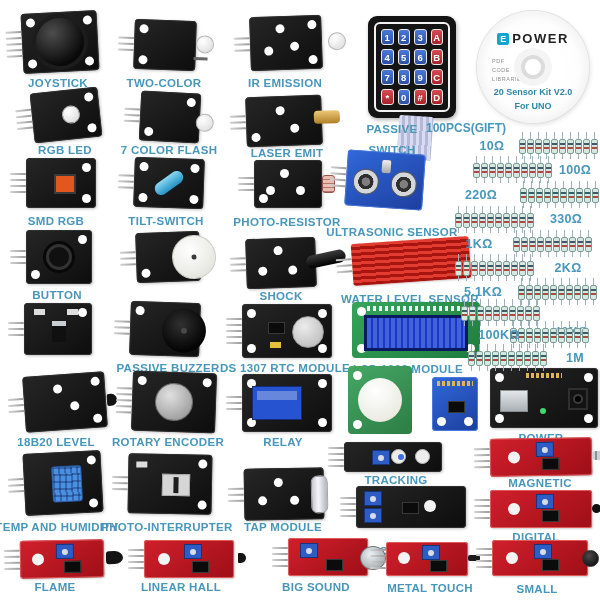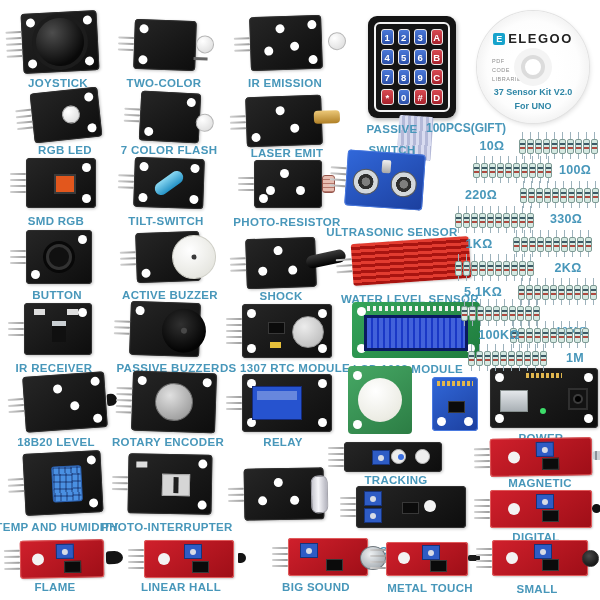--- a/index.html
+++ b/index.html
@@ -129,27 +129,27 @@
         <div class="key key-blue">0</div>
         <div class="key key-red">#</div>
         <div class="key key-red">D</div>
       </div>
   </div>
   <div class="ribbon"></div>
 
   <div class="cd">
     <div class="cd-brand">
       <span class="cd-logo">E</span>
-      <span class="cd-brand-text">ELEGOO</span>
+      <span class="cd-brand-text">POWER</span>
     </div>
     <div class="cd-side">PDF
 CODE
 LIBRARIES</div>
     <div class="cd-hole"></div>
-    <div class="cd-title">37 Sensor Kit V2.0</div>
+    <div class="cd-title">20 Sensor Kit V2.0</div>
     <div class="cd-sub">For UNO</div>
   </div>
   <div class="gift">100PCS(GIFT)</div>
 
 <div class="board b-black" style="left: 22px; top: 12px; width: 76px; height: 60px; transform: rotate(-3deg);">
       <div class="d d-hole h-tl"></div>
       <div class="d d-hole h-tr"></div>
       <div class="d d-hole h-bl"></div>
       <div class="d d-hole h-br"></div>
       <div class="d d-stick ctr"></div>
@@ -288,21 +288,20 @@
     <div class="mlabel" style="left: 57px; top: 285px;">BUTTON</div>
     <div class="board b-black" style="left: 136px; top: 232px; width: 64px; height: 50px; transform: rotate(-2deg);">
       <div class="d d-hole h-bl"></div>
       <div class="d d-buzzW" style="right: -16px; top: 4px;"></div>
       <div class="pins">
         <div class="pin"></div>
         <div class="pin"></div>
         <div class="pin"></div>
       </div>
     </div>
-    <div class="mlabel" style="left: 170px; top: 285px;">ACTIVE BUZZER</div>
     <div class="board b-black" style="left: 246px; top: 238px; width: 70px; height: 50px; transform: rotate(-2deg);">
       <div class="d d-shockCyl" style="right: -30px; top: 16px;"></div>
       <div class="d d-hole" style="left: 28px; top: 8px;"></div>
       <div class="d d-hole" style="left: 42px; top: 28px;"></div>
       <div class="d d-hole" style="left: 12px; top: 28px;"></div>
       <div class="pins">
         <div class="pin"></div>
         <div class="pin"></div>
         <div class="pin"></div>
       </div>
@@ -320,21 +319,20 @@
       <div class="d d-hole h-tr"></div>
       <div class="d d-irr" style="left: 28px; top: 18px;"></div>
       <div class="d d-pad" style="left: 10px; top: 6px;"></div>
       <div class="d d-pad" style="right: 14px; top: 6px;"></div>
       <div class="pins">
         <div class="pin"></div>
         <div class="pin"></div>
         <div class="pin"></div>
       </div>
     </div>
-    <div class="mlabel" style="left: 54px; top: 358px;">IR RECEIVER</div>
     <div class="board b-black" style="left: 130px; top: 302px; width: 70px; height: 54px; transform: rotate(2deg);">
       <div class="d d-hole h-tl"></div>
       <div class="d d-buzzB" style="right: -6px; top: 6px;"></div>
       <div class="pins">
         <div class="pin"></div>
         <div class="pin"></div>
         <div class="pin"></div>
       </div>
     </div>
     <div class="mlabel" style="left: 168px; top: 358px;">PASSIVE BUZZER</div>
@@ -452,20 +450,21 @@
       <div class="d d-tap" style="right: -4px; top: 8px;"></div>
       <div class="d d-hole" style="left: 30px; top: 10px;"></div>
       <div class="d d-hole" style="left: 46px; top: 28px;"></div>
       <div class="d d-hole" style="left: 14px; top: 28px;"></div>
       <div class="pins">
         <div class="pin"></div>
         <div class="pin"></div>
         <div class="pin"></div>
       </div>
     </div>
+    <div class="mlabel" style="left: 283px; top: 517px;">TAP MODULE</div>
     <div class="board b-black" style="left: 344px; top: 442px; width: 98px; height: 30px;">
       <div class="d d-pot" style="left: 28px; top: 8px;"></div>
       <div class="d d-holeB" style="right: 12px; top: 7px;"></div>
       <div class="d d-holeB" style="right: 36px; top: 7px;"></div>
       <div class="d d-dotB" style="left: 54px; top: 12px;"></div>
       <div class="pins">
         <div class="pin"></div>
         <div class="pin"></div>
         <div class="pin"></div>
         <div class="pin"></div>

